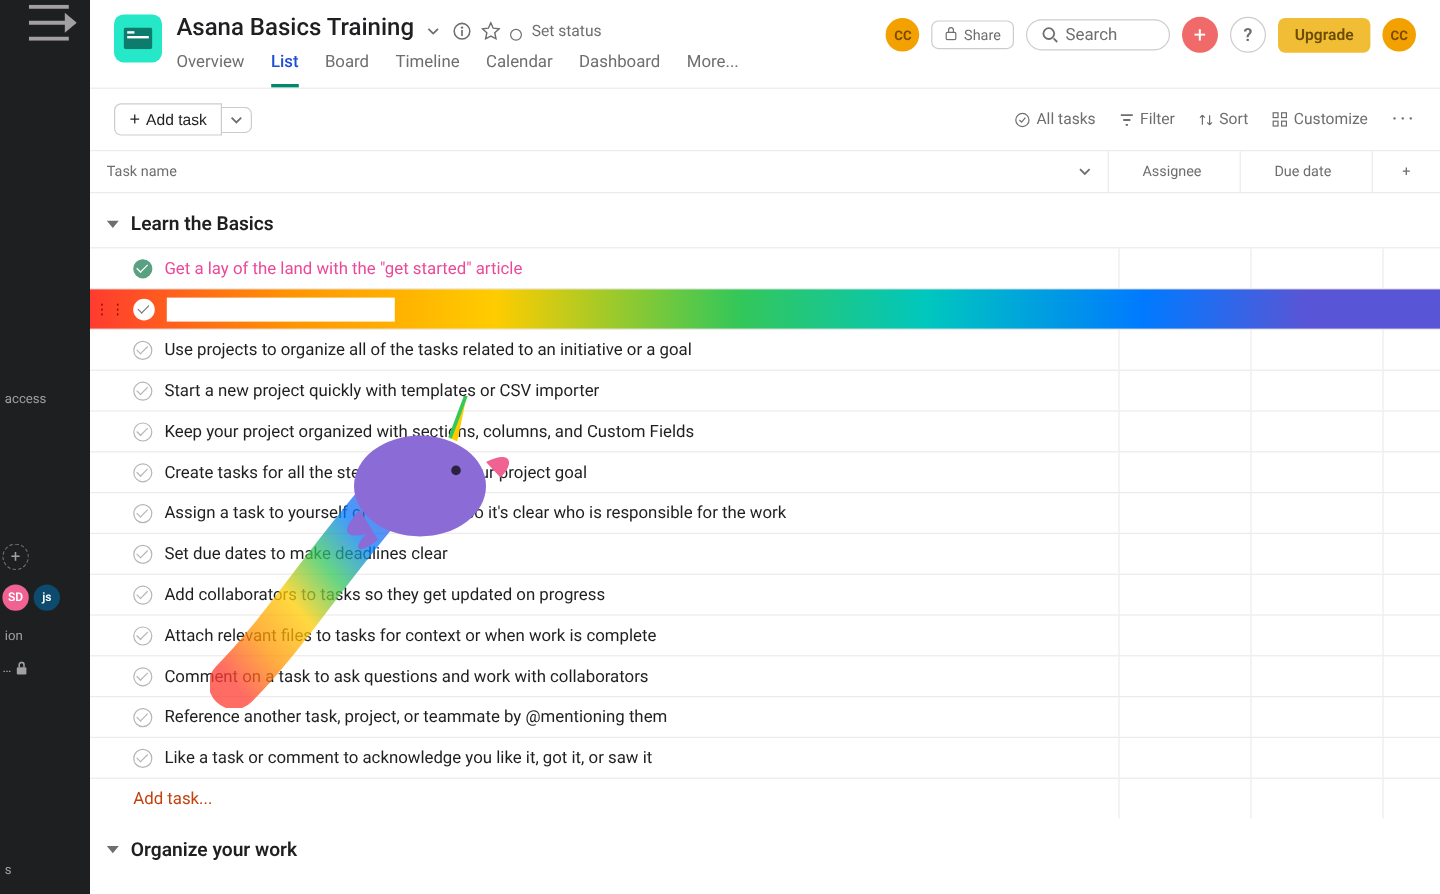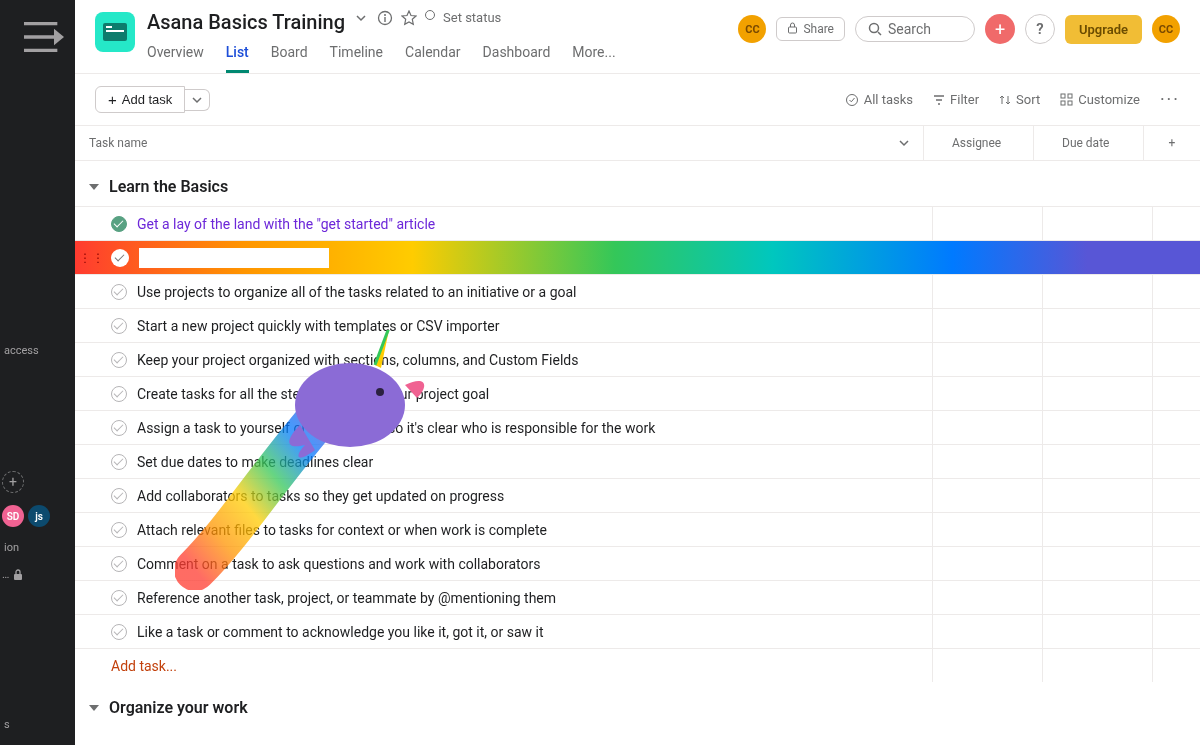--- a/index.html
+++ b/index.html
@@ -7,39 +7,38 @@
   body { display:flex; }
 
   
   .sidebar {
     width: 75px;
     background:#1e1f21;
     color:#a2a0a2;
     display:flex;
     flex-direction:column;
     font-size:12px;
-    padding-top:18px;
   }
   .sidebar .menu-ico { width:40px; height:24px; margin:4px 0 30px 24px; color:#a2a0a2; cursor:pointer;}
   .sidebar .spacer { flex:1; }
   .sidebar .item { padding:8px 4px 8px 4px; font-size:11px; white-space:nowrap; overflow:hidden;}
   .sidebar .team-row { display:flex; gap:4px; padding:6px 2px; align-items:center;}
   .avatar-sm { width:22px; height:22px; border-radius:50%; font-size:10px; font-weight:600; display:flex; align-items:center; justify-content:center; color:#fff;}
   .plus-sm { width:22px; height:22px; border-radius:50%; border:1px dashed #6d6e6f; color:#a2a0a2; display:flex; align-items:center; justify-content:center; font-size:14px; cursor:pointer;}
   .lock-row { display:flex; align-items:center; gap:4px; padding:6px 2px; color:#a2a0a2; font-size:11px;}
 
   
   .main { flex:1; display:flex; flex-direction:column; background:#fff; }
 
   
   .header { display:flex; align-items:flex-start; padding:10px 20px 0 20px; gap:12px;}
   .proj-icon { width:40px; height:40px; border-radius:8px; background:#25e8c8; display:flex; align-items:center; justify-content:center; margin-top:2px;}
   .proj-icon svg { width:24px; height:18px;}
   .header-center { flex:1; }
-  .title-row { display:flex; align-items:flex-start; gap:8px; color:#6d6e6f;}
+  .title-row { display:flex; align-items:flex-end; gap:8px; color:#6d6e6f;}
   .title-row h1 { font-size:20px; font-weight:500; color:#1e1f21; }
   .ic { width:16px; height:16px; display:inline-flex; align-items:center; justify-content:center;}
   .status-dot { width:10px; height:10px; border:1.5px solid #6d6e6f; border-radius:50%; display:inline-block;}
   .set-status { font-size:13px; color:#6d6e6f; cursor:pointer;}
   .tabs { display:flex; gap:22px; margin-top:10px; font-size:14px;}
   .tabs span { color:#6d6e6f; padding-bottom:10px; cursor:pointer;}
   .tabs span.active { color:#1d4ed8; font-weight:500; border-bottom:3px solid #008871;}
   .header-right { display:flex; align-items:center; gap:10px; padding-top:4px;}
   .avatar-cc { width:28px; height:28px; border-radius:50%; background:#f2a100; color:#7a4a00; font-size:11px; font-weight:700; display:flex; align-items:center; justify-content:center;}
   .share-btn { border:1px solid #cfcbcb; border-radius:6px; padding:4px 10px; font-size:12px; background:#fff; display:flex; align-items:flex-start; gap:5px; cursor:pointer; color:#6d6e6f;}
@@ -71,21 +70,21 @@
   .section { padding:0;}
   .section-head { display:flex; align-items:center; gap:10px; padding:16px 14px 10px 14px; font-size:16px; font-weight:600; color:#1e1f21; cursor:pointer;}
   .tri { width:0; height:0; border-left:5px solid transparent; border-right:5px solid transparent; border-top:6px solid #6d6e6f;}
   .row { display:flex; align-items:center; border-top:1px solid #edeae9; font-size:14px; color:#1e1f21; height:34px; position:relative;}
   .row .cell-main { flex:1; display:flex; align-items:center; gap:10px; padding-left:36px;}
   .row .cell { width:110px; border-left:1px solid #edeae9; height:100%;}
   .chk { width:16px; height:16px; border:1.5px solid #b6b5b7; border-radius:50%; flex-shrink:0; position:relative;}
   .chk::after { content:""; position:absolute; left:4px; top:1px; width:4px; height:8px; border:solid #b6b5b7; border-width:0 1.5px 1.5px 0; transform:rotate(45deg);}
   .chk.done { background:#58a182; border-color:#58a182;}
   .chk.done::after { border-color:#fff;}
-  .task-done { color:#6d28d9; }
+  .task-done { color:#ec4899; }
   .add-task-row { color:#c2410c; font-size:14px; padding-left:46px;}
 
   
   .rainbow-row { height:34px; border-top:1px solid #edeae9; display:flex; align-items:center; position:relative;
     background:linear-gradient(90deg,#ff3b30 0%, #ff9500 15%, #ffcc00 30%, #34c759 48%, #00c7be 62%, #007aff 78%, #5856d6 90%, #5856d6 100%);}
   .rainbow-row .cell-main { flex:1; display:flex; align-items:center; gap:10px; padding-left:36px;}
   .rainbow-row .cell { width:110px; height:100%;}
   .rainbow-row .handle { position:absolute; left:4px; color:#8a0000; font-size:12px; letter-spacing:1px;}
   .rainbow-row .chk-white { width:18px; height:18px; border-radius:50%; background:#fff; display:flex; align-items:center; justify-content:center; position:relative;}
   .rainbow-row .chk-white::after { content:""; position:absolute; left:6px; top:3px; width:4px; height:8px; border:solid #777; border-width:0 1.5px 1.5px 0; transform:rotate(45deg);}

